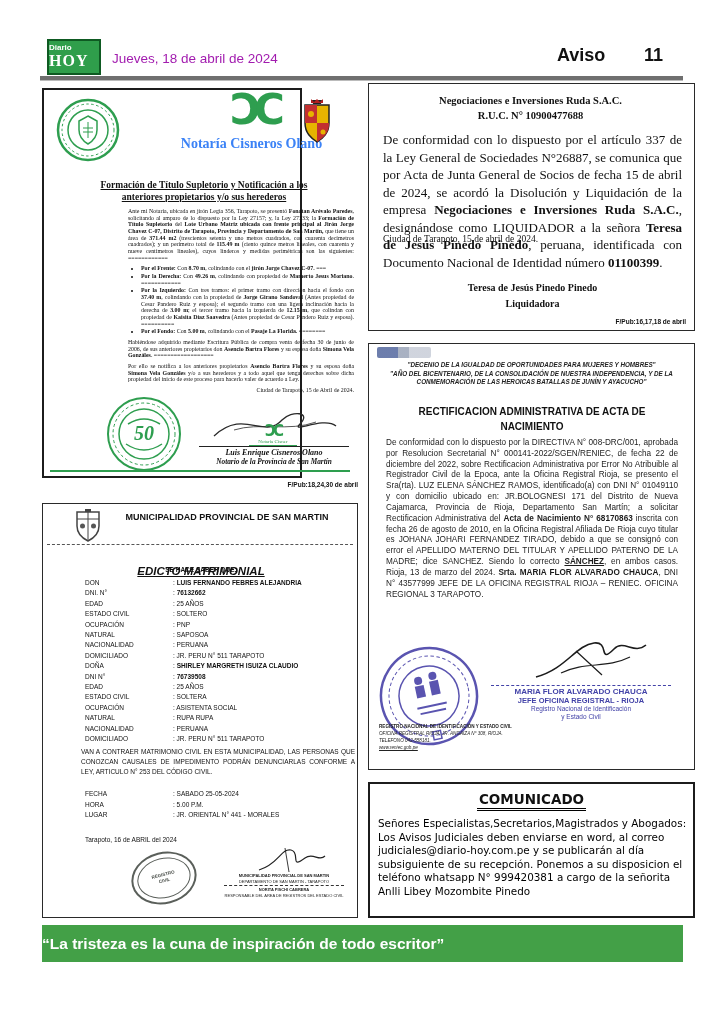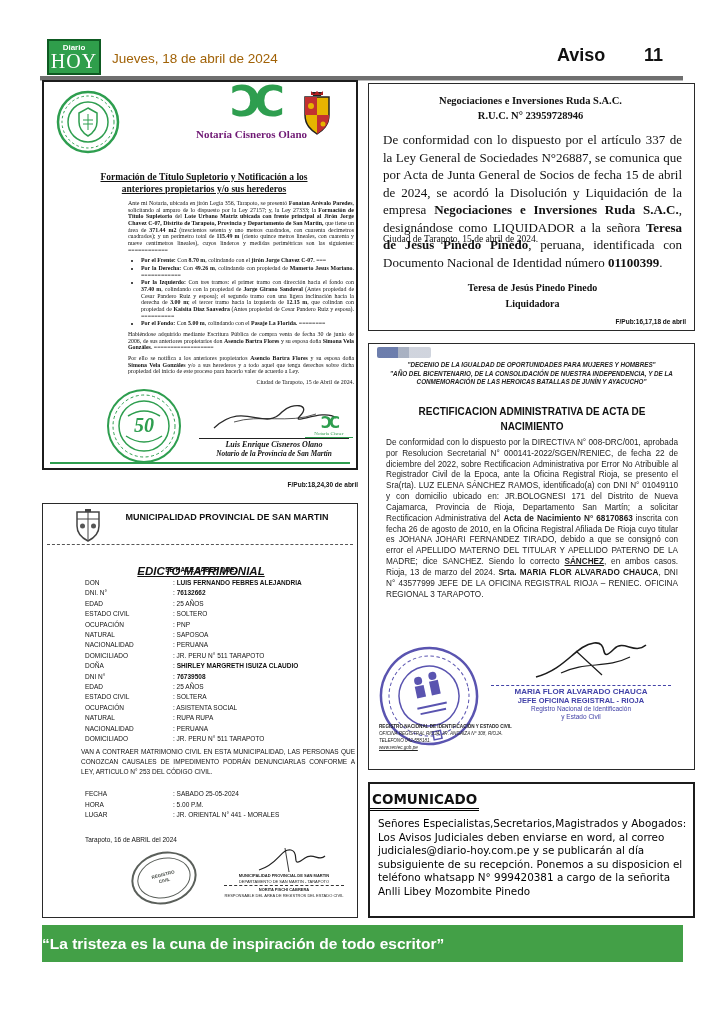--- a/index.html
+++ b/index.html
@@ -2,33 +2,33 @@
 <html><head>
 <meta charset="utf-8">
 <style>
   html,body{margin:0;padding:0;background:#e8e8e8;}
   .page{position:relative;width:723px;height:1024px;background:#ffffff;overflow:hidden;
         font-family:"Liberation Serif",serif;color:#111;}
   .abs{position:absolute;}
 
   
   .hoy-logo{left:47px;top:39px;width:54px;height:36px;background:#2f9e4b;border:2px solid #0e5a22;
-            display:flex;flex-direction:column;align-items:center;justify-content:center;box-sizing:border-box;}
+            display:flex;flex-direction:column;justify-content:center;box-sizing:border-box;}
   .hoy-top{font-family:"Liberation Sans",sans-serif;font-size:8px;font-weight:bold;color:#fff;line-height:8px;}
-  .hoy-main{font-family:"Liberation Serif",serif;font-size:20px;font-weight:normal;color:#fff;line-height:18px;letter-spacing:1px;}
-  .hdr-date{left:112px;top:51px;font-family:"Liberation Sans",sans-serif;font-size:13.5px;color:#a16207;}
+  .hoy-main{font-family:"Liberation Serif",serif;font-size:16px;font-weight:bold;color:#fff;line-height:18px;letter-spacing:1px;}
+  .hdr-date{left:112px;top:51px;font-family:"Liberation Sans",sans-serif;font-size:13.5px;color:#a21caf;}
   .hdr-section{left:557px;top:45px;font-family:"Liberation Sans",sans-serif;font-size:18px;font-weight:bold;}
   .hdr-page{left:644px;top:45px;font-family:"Liberation Sans",sans-serif;font-size:18px;font-weight:bold;}
   .hdr-rule{left:40px;top:76px;width:643px;height:4px;background:#6f6f6f;border-bottom:1px solid #bbb;}
 
   
-  .box-notaria{left:42px;top:80px;width:316px;height:390px;border:2px solid #1c1c1c;box-sizing:border-box;background:#fff;}
+  .box-notaria{left:42px;top:88px;width:260px;height:390px;border:2px solid #1c1c1c;box-sizing:border-box;background:#fff;}
   .c3-glyph{left:120px;top:-2px;width:180px;text-align:center;color:#2e9e4f;
             font-family:"DejaVu Sans",sans-serif;font-weight:900;font-size:42px;letter-spacing:-7px;line-height:44px;}
-  .notaria-name{left:100px;top:46px;width:215px;text-align:center;color:#701a75;font-weight:bold;font-size:11px;}
+  .notaria-name{left:100px;top:46px;width:215px;text-align:center;color:#3b82f6;font-weight:bold;font-size:14px;}
   .notaria-title{left:44px;top:90px;width:232px;text-align:center;font-weight:bold;font-size:9.5px;
                  text-decoration:underline;line-height:1.25;}
   .nota-body{left:84px;top:118px;width:226px;font-size:5.9px;line-height:1.13;text-align:justify;}
   .nota-body p{margin:0 0 4px 0;}
   .nota-body ul{margin:0 0 4px 0;padding-left:13px;}
   .nota-body li{margin:0 0 1px 0;}
   .nota-date{text-align:right;margin-top:5px;}
   .sig-notaria{left:148px;top:316px;width:164px;text-align:center;font-style:italic;}
   .sig-notaria .line{border-top:1.2px solid #222;width:150px;margin:0 auto 1px auto;}
   .sig-notaria .nm{font-weight:bold;font-size:8px;}
@@ -88,21 +88,21 @@
               transform:rotate(-14deg);display:flex;align-items:center;justify-content:center;box-sizing:border-box;}
   .oval-inner{border:1px solid #5a5f5a;border-radius:50%;width:52px;height:38px;display:flex;flex-direction:column;
               align-items:center;justify-content:center;font-size:4.5px;font-weight:bold;color:#4a4f4a;line-height:1.3;}
   .edicto-sig{left:168px;top:342px;width:146px;text-align:center;font-size:4px;line-height:1.35;color:#222;}
   .edicto-sig .dash{border-top:1px dashed #333;width:120px;margin:1px auto;}
   .edicto-sig .b{font-weight:bold;}
 
   
   .box-com{left:368px;top:782px;width:327px;height:136px;border:2px solid #1c1c1c;box-sizing:border-box;
            background:#fff;font-family:"DejaVu Sans",sans-serif;}
-  .com-title{left:0;top:5px;width:100%;text-align:left;}
+  .com-title{left:0;top:5px;width:100%;text-align:center;}
   .com-title span{font-weight:bold;font-size:13.5px;border-bottom:3px double #000;padding:0 2px 1px 2px;}
   .com-body{left:8px;top:33px;width:312px;font-size:10.4px;line-height:1.3;color:#000;}
 
   
   .banner{left:42px;top:925px;width:641px;height:37px;background:#43a047;display:flex;align-items:center;
           }
   .banner span{color:#fff;font-family:"Liberation Sans",sans-serif;font-weight:bold;font-size:15.5px;}
 </style>
 </head>
 <body>
@@ -175,21 +175,21 @@
       <div class="g">ƆC</div>
       <div class="t">Notaría Cisner</div>
     </div>
     <div class="abs green-rule"></div>
   </div>
   <div class="abs pubnote1">F/Pub:18,24,30 de abril</div>
 
   <div class="abs box-ruda">
     <div class="abs ruda-title">
       <div>Negociaciones e Inversiones Ruda S.A.C.</div>
-      <div>R.U.C. N° 23959728946</div>
+      <div>R.U.C. N° 10900477688</div>
     </div>
     <div class="abs ruda-body">De conformidad con lo dispuesto por el artículo 337 de la Ley General de Sociedades N°26887, se comunica que por Acta de Junta General de Socios de fecha 15 de abril de 2024, se acordó la Disolución y Liquidación de la empresa <b>Negociaciones e Inversiones Ruda S.A.C.</b>, designándose como LIQUIDADOR a la señora <b>Teresa de Jesús Pinedo Pinedo</b>, peruana, identificada con Documento Nacional de Identidad número <b>01100399</b>.</div>
     <div class="abs ruda-date">Ciudad de Tarapoto, 15 de abril de 2024.</div>
     <div class="abs ruda-signer">
       <div>Teresa de Jesús Pinedo Pinedo</div>
       <div>Liquidadora</div>
     </div>
     <div class="abs pubnote2">F/Pub:16,17,18 de abril</div>
   </div>
 

